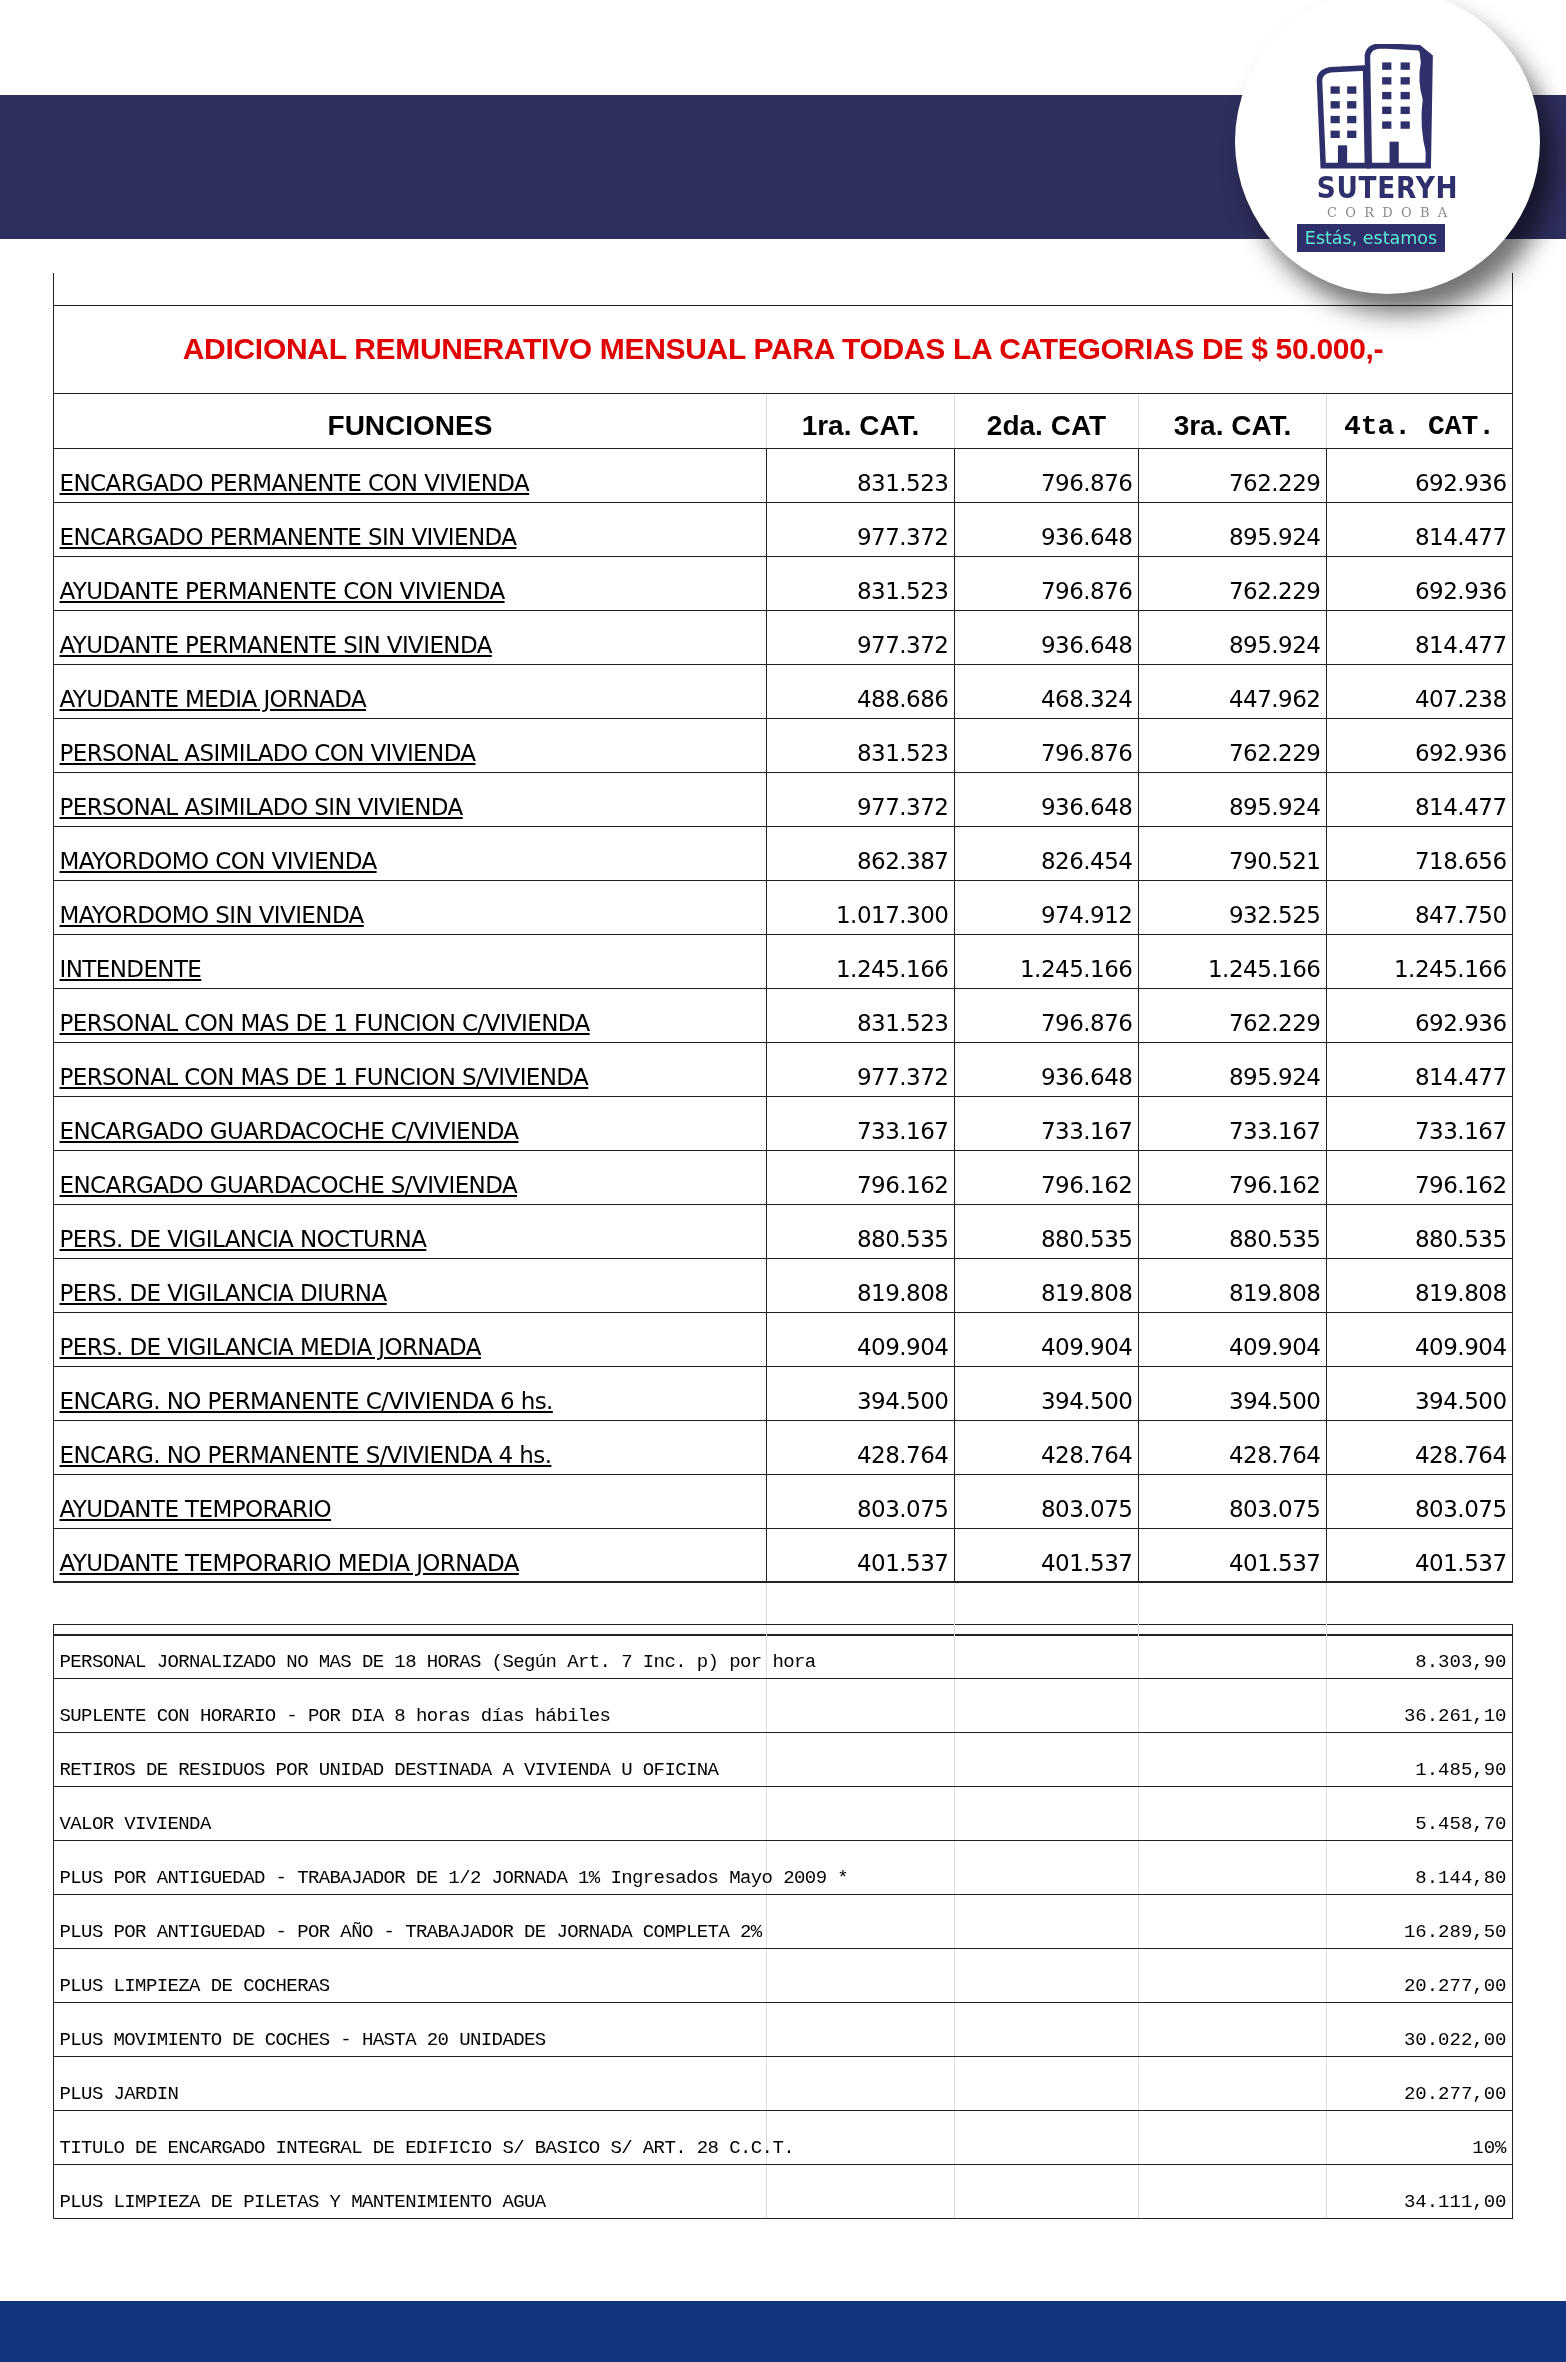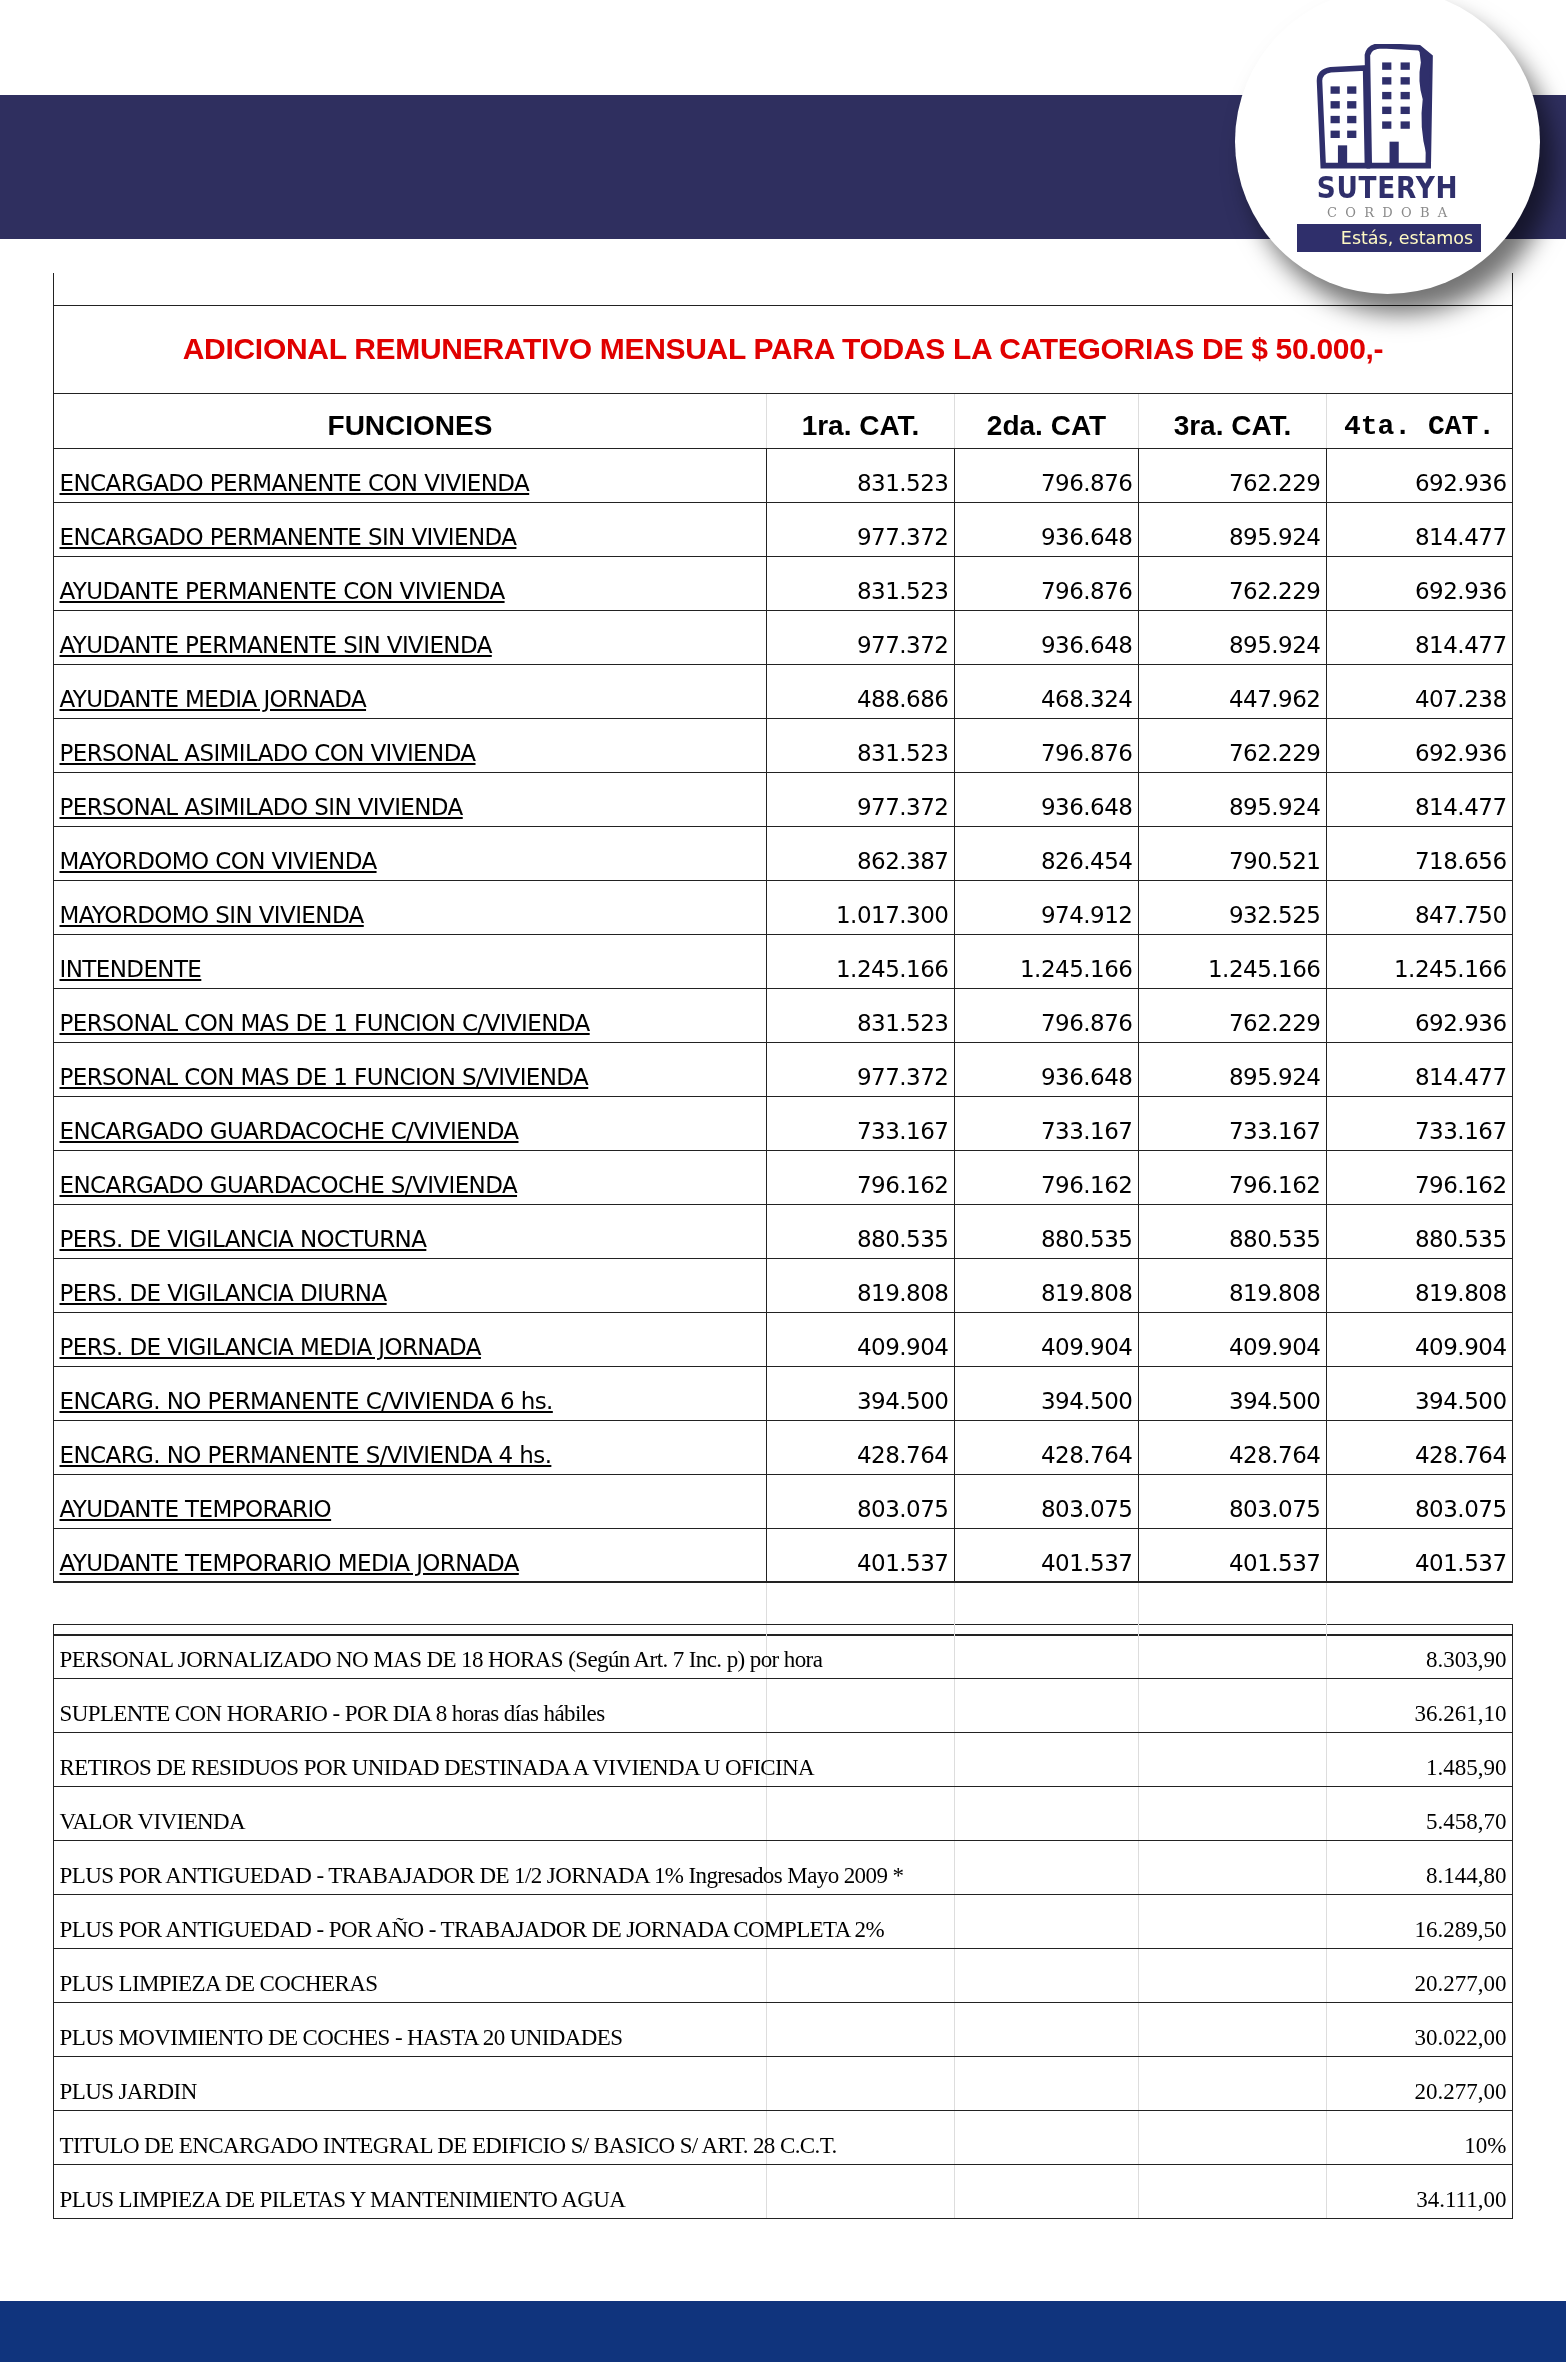--- a/index.html
+++ b/index.html
@@ -8,37 +8,37 @@
   .header-band { position: absolute; left: 0; top: 95px; width: 1566px; height: 144px; background: #2f2f5f; }
   .page-title { position: absolute; left: 42px; top: 148px; font-family: "DejaVu Sans", sans-serif; font-weight: bold;
                 font-size: 68px; color: #ffffff; letter-spacing: 0.9px; line-height: 1; }
   .logo { position: absolute; left: 1235px; top: -11px; width: 305px; height: 305px; border-radius: 50%; background: #ffffff;
           box-shadow: 13px 20px 24px rgba(0,0,0,0.55); z-index: 5; }
   .logo svg { position: absolute; left: 66px; top: 55px; }
   .logo-brand { position: absolute; left: 0; width: 100%; top: 180px; text-align: center; font-family: "DejaVu Sans", sans-serif;
                 font-weight: bold; font-size: 31px; color: #2f2f6b; letter-spacing: 0.9px; transform: scaleX(0.85); }
   .logo-city { position: absolute; left: 0; width: 100%; top: 216px; text-align: center; font-family: "DejaVu Serif", serif;
                font-size: 13px; color: #8a8a8a; letter-spacing: 8.3px; padding-left: 7.4px; box-sizing: border-box; }
-  .logo-slogan { position: absolute; left: 62px; top: 235px; width: 148px; height: 28px; background: #2f2f6b; color: #fef9c3;
-                 font-family: "DejaVu Sans", sans-serif; font-size: 17.5px; text-align: center; line-height: 28px; padding-left: 36px; }
+  .logo-slogan { position: absolute; left: 62px; top: 235px; width: 148px; height: 28px; background: #2f2f6b; color: #5eead4;
+                 font-family: "DejaVu Sans", sans-serif; font-size: 17.5px; text-align: center; line-height: 28px; }
 
   table { border-collapse: collapse; position: absolute; table-layout: fixed; }
   #main-table { left: 53px; top: 273px; width: 1459px; }
   #extra-table { left: 53px; top: 1624px; width: 1459px; }
   td, th { border: 1.8px solid #222; padding: 0 5.5px; box-sizing: border-box; }
   .blank-row td { height: 32px; }
   .title-row td { height: 88px; text-align: center; color: #e00000; font-weight: bold; font-size: 30px; letter-spacing: -0.3px; }
   .head-row th { height: 55px; font-weight: bold; font-size: 28px; text-align: center; vertical-align: bottom; padding-bottom: 5.5px; border-left-color: #ddd; border-right-color: #ddd; }
   .head-row th:first-child { border-left-color: #222; }
   .head-row th:last-child { border-right-color: #222; font-family: Liberation Mono, monospace; }
   .data-row td { height: 54px; font-family: "DejaVu Sans", sans-serif; font-size: 23px; vertical-align: bottom; padding-bottom: 5.5px; }
   .data-row td.num { text-align: right; letter-spacing: -0.5px; }
   .data-row td.func { text-align: left; padding-left: 5.5px; letter-spacing: -0.6px; white-space: nowrap; text-decoration: underline; }
   .spacer-row td { height: 53px; border-left: 0.9px solid #ddd; border-right: 0.9px solid #ddd; border-bottom: 2.8px solid #222; border-top: 2.8px solid #222; }
-  .extra-row td { height: 54px; font-family: Liberation Serif, serif; font-size: 23px; vertical-align: bottom; padding-bottom: 5.5px; }
+  .extra-row td { height: 54px; font-family: Liberation Mono, monospace; font-size: 19px; vertical-align: bottom; padding-bottom: 5.5px; }
   .extra-row td.label { white-space: nowrap; letter-spacing: -0.6px; overflow: visible; border-right: none; }
   .extra-row td.gap { border-left: 0.9px solid #ddd; border-right: 0.9px solid #ddd; }
   .extra-row td.val { text-align: right; border-left: 1.8px solid #222; }
   .footer-band { position: absolute; left: 0; top: 2301px; width: 1566px; height: 62px; background: #10347d; }
 </style>
 </head>
 <body>
 
 <div class="header-band">
   <div class="page-title">JULIO 2025</div>

